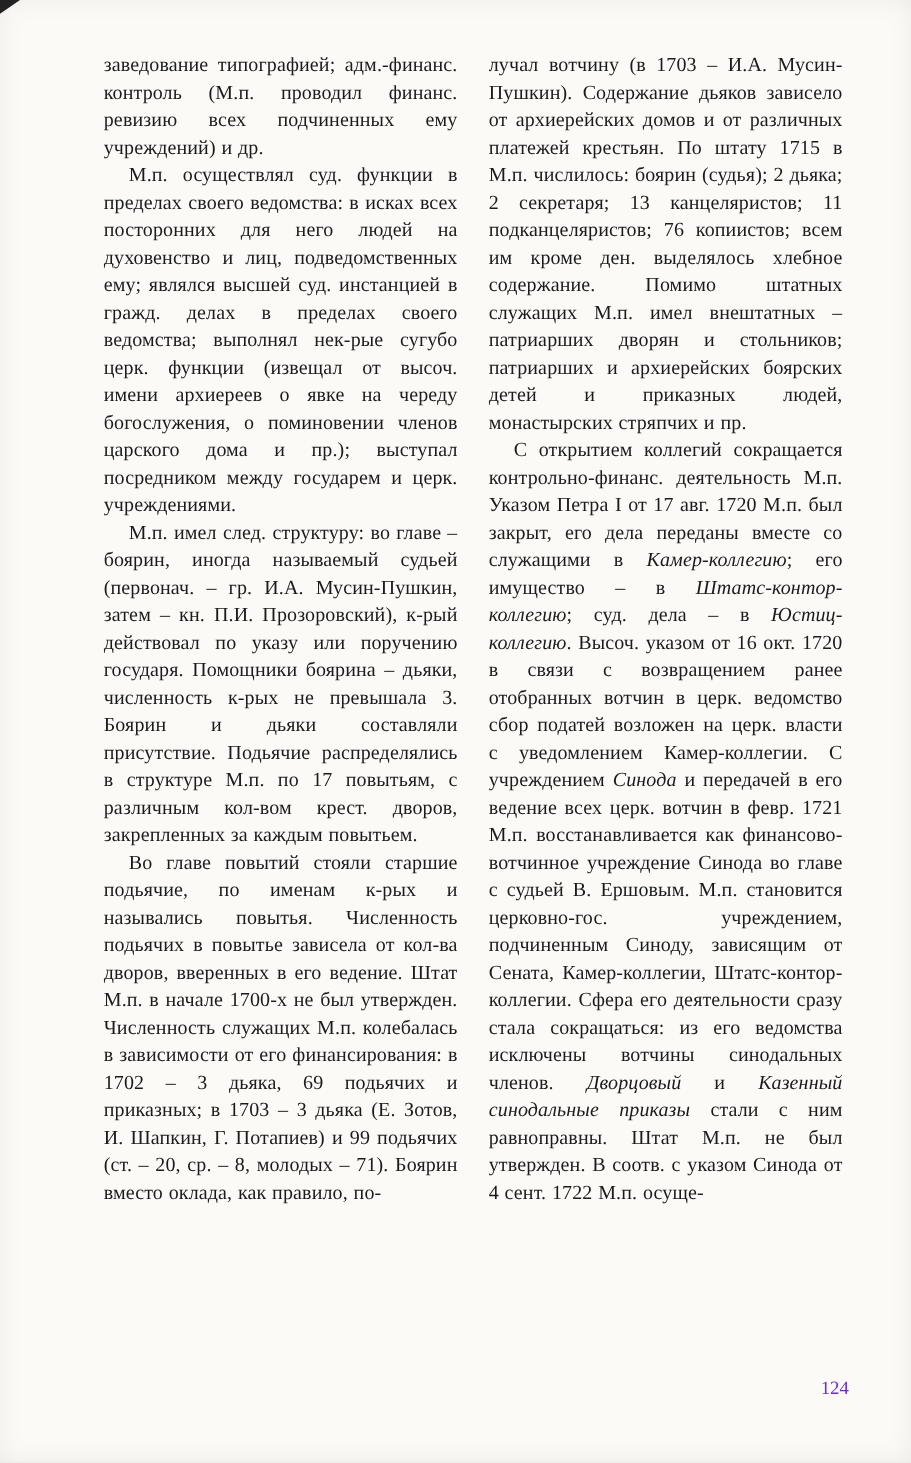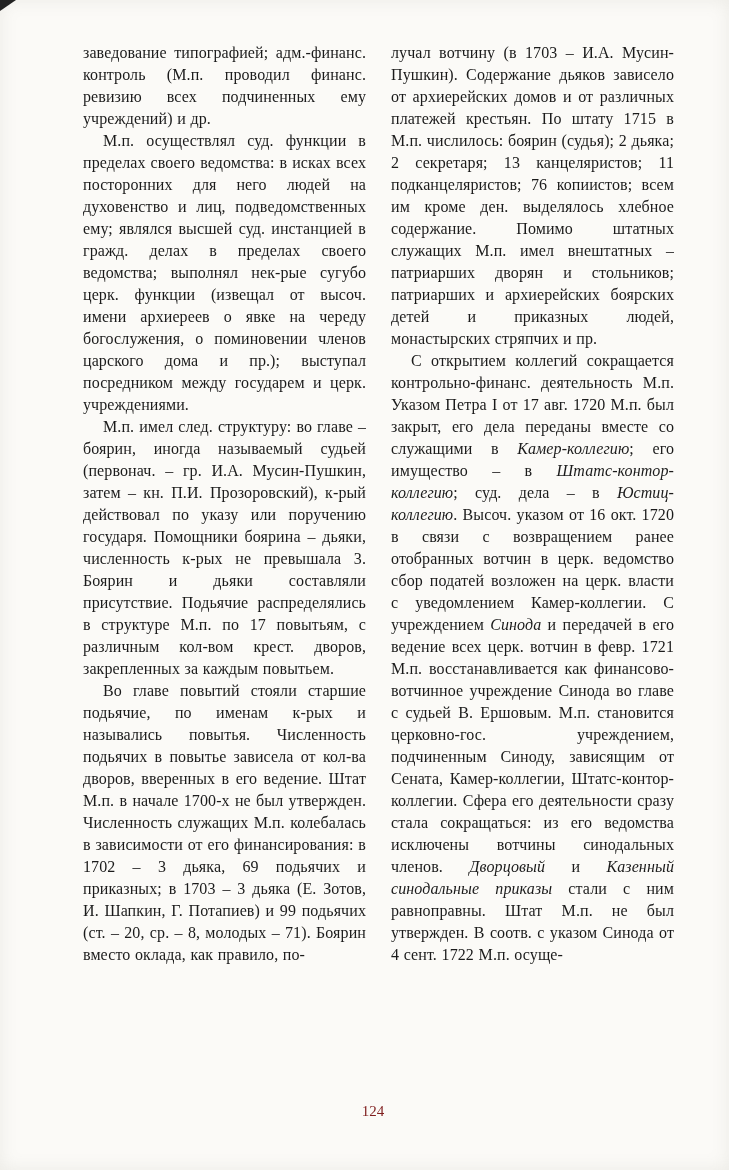--- a/index.html
+++ b/index.html
@@ -47,26 +47,26 @@
   .column p {
     margin: 0;
   }
   .column p.indent {
     text-indent: 20px;
   }
   .column i {
   }
   .page-number {
     position: absolute;
-    left: 77px;
+    left: 87px;
     width: 592px;
     top: 1103px;
-    text-align: center;
+    text-align: right;
     font-size: 15px;
-    color: #7f1d1d;
+    color: #6d28d9;
   }
 </style>
 </head>
 <body>
 
 <div class="page">
   <div class="scan-corner"></div>
   <div class="columns">
     <div class="column">
         <p class=""><span>заведование типографией; адм.-финанс. контроль (М.п. проводил финанс. ревизию всех подчиненных ему учреждений) и др.</span></p>

